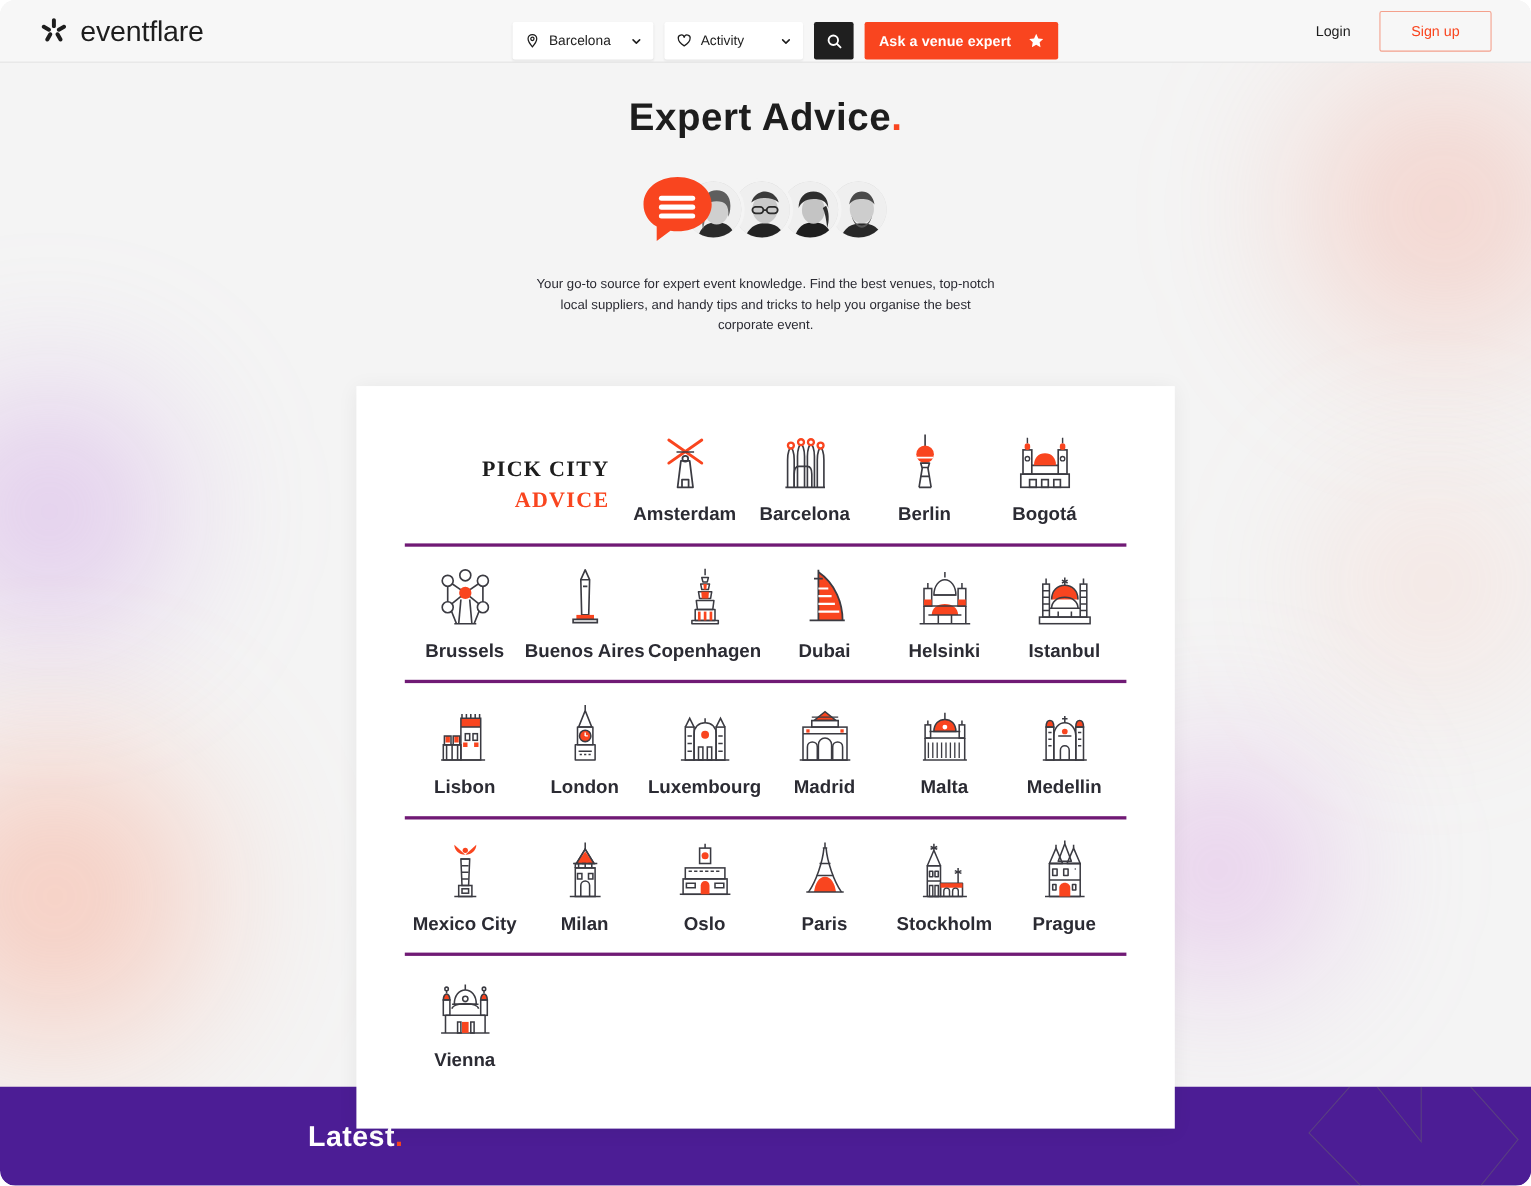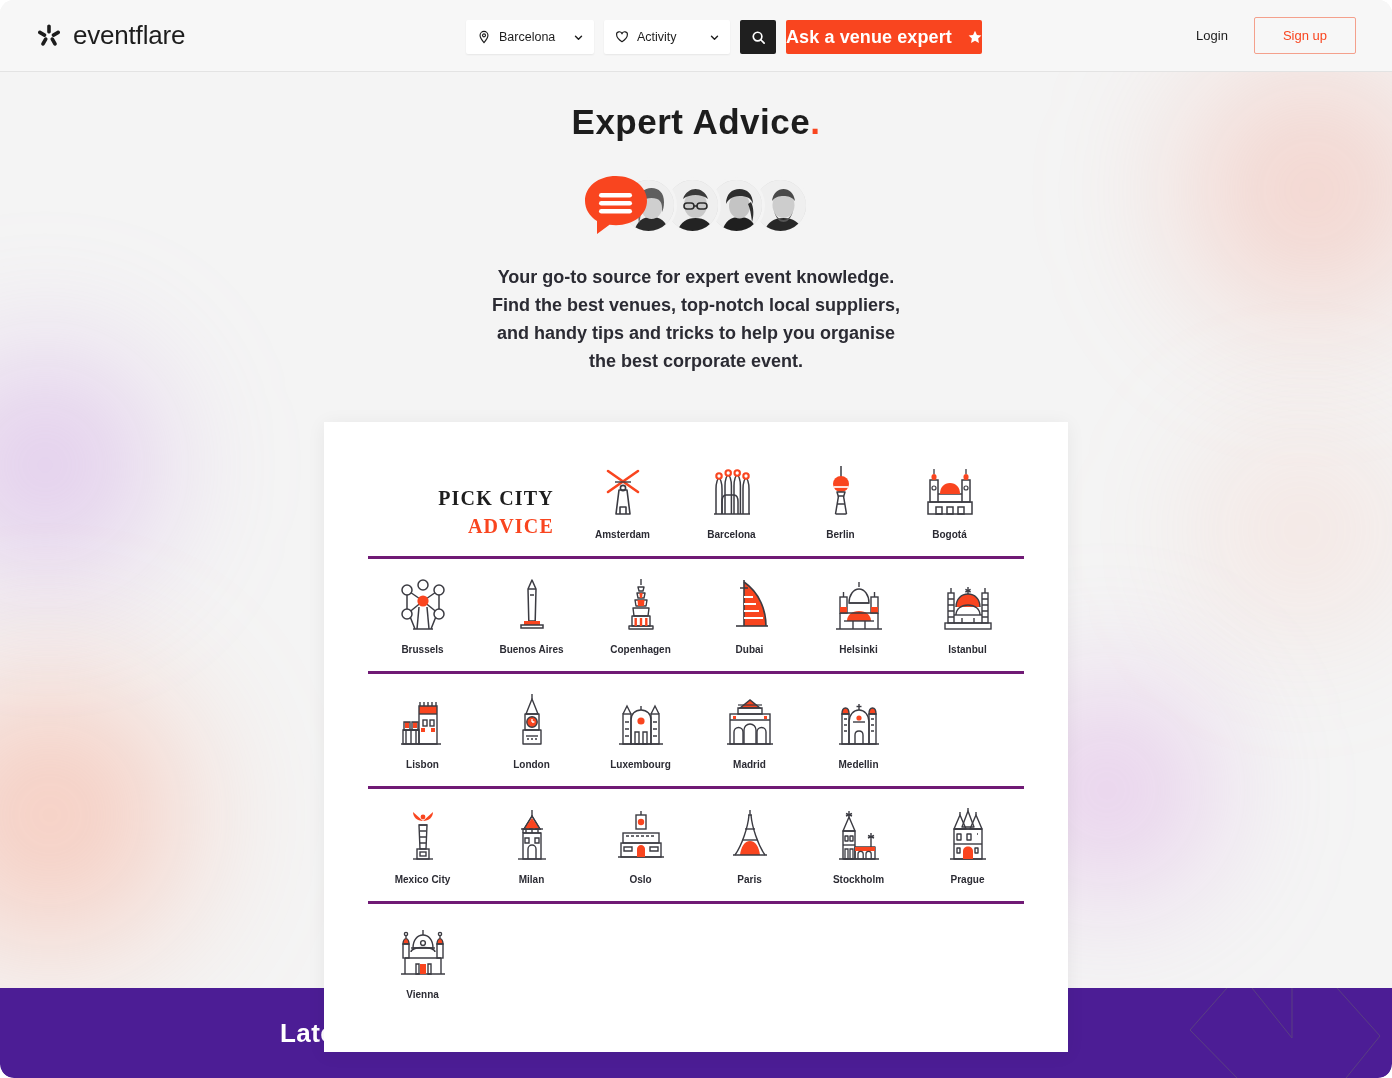--- a/index.html
+++ b/index.html
@@ -25,21 +25,21 @@
   .blob-peach-r { right: -110px; top: -10px; width: 380px; height: 400px;
     background: radial-gradient(circle, rgba(243,150,130,0.45) 0%, rgba(243,150,130,0.0) 68%); }
   .blob-violet-r { right: 120px; top: 640px; width: 330px; height: 300px;
     background: radial-gradient(circle, rgba(214,150,225,0.55) 0%, rgba(214,150,225,0.0) 68%); }
   .blob-peach-r2 { right: -60px; top: 380px; width: 300px; height: 300px;
     background: radial-gradient(circle, rgba(248,170,150,0.25) 0%, rgba(248,170,150,0.0) 70%); }
 
   
   #header {
     position: relative; z-index: 5;
-    height: 72px; width: 100%;
+    height: 57px; width: 100%;
     background: #f7f7f7;
     border-bottom: 1px solid #e3e3e3;
     display: flex; align-items: center;
     padding: 0 36px;
   }
   .brand { display: flex; align-items: center; gap: 11px; }
   .brand-mark { width: 26px; height: 26px; display:block; }
   .brand-name { font-size: 26px; font-weight: 400; color: #1d1d1d; letter-spacing: -0.2px; }
 
   .header-center { position: absolute; left: 466px; top: 20px; display: flex; align-items: center; gap: 10px; }
@@ -54,22 +54,22 @@
   .hdr-select.activity { width: 126px; }
   .hdr-select .sel-label { flex: 1; }
   .chev { width: 9px; height: 9px; flex: none; }
   .ico { width: 14px; height: 14px; flex: none; display: block; }
   .search-btn {
     width: 36px; height: 34px; background: #1f1f1f; border: none; border-radius: 2px;
     display: flex; align-items: center; justify-content: center; cursor: pointer;
   }
   .cta-btn {
     height: 34px; background: #f9451f; border: none; border-radius: 2px;
-    display: flex; align-items: center; gap: 16px; padding: 0 0; cursor: pointer;
-    color: #fff; font-size: 18px; font-weight: 700; letter-spacing: 0.1px;
+    display: flex; align-items: center; gap: 16px; padding: 0 13px; cursor: pointer;
+    color: #fff; font-size: 13px; font-weight: 700; letter-spacing: 0.1px;
   }
   .header-right { margin-left: auto; display: flex; align-items: center; gap: 26px; }
   .login-link { font-size: 13px; color: #1d1d1d; cursor: pointer; }
   .signup-btn {
     border: 1px solid #f4a08c; color: #f9451f; background: transparent;
     border-radius: 2px; font-size: 13px; padding: 10px 28px; cursor: pointer;
     font-family: inherit;
   }
 
   
@@ -85,21 +85,21 @@
   .bubble { position: relative; z-index: 6; margin-right: -16px; }
   .avatar {
     width: 57px; height: 57px; border-radius: 50%;
     border: 3px solid #f4f4f4; margin-left: -13px;
     overflow: hidden; position: relative; background: #d8d8d8;
   }
   .avatar:nth-of-type(1){ z-index:5 } .avatar:nth-of-type(2){ z-index:4 }
   .avatar:nth-of-type(3){ z-index:3 } .avatar:nth-of-type(4){ z-index:2 }
   .hero-sub {
     margin: 26px auto 0; width: 420px;
-    font-size: 18px; line-height: 1.55; color: #2b2b33; font-weight: 700;
+    font-size: 12px; line-height: 1.55; color: #2b2b33; font-weight: 400;
   }
 
   
   #card {
     position: relative; z-index: 4;
     width: 744px; margin: 46px auto 0;
     background: #fff; box-shadow: 0 2px 18px rgba(0,0,0,0.06);
     padding: 22px 44px 36px 44px;
   }
   .city-row { display: flex; align-items: flex-start; padding: 18px 0 16px 0; }
@@ -108,21 +108,21 @@
     width: 200px; flex: none; text-align: right; padding-right: 14px; padding-top: 22px;
     font-size: 20px; font-weight: 700; letter-spacing: 1.2px; line-height: 1.4; font-family: Liberation Serif, serif;
   }
   .pick-title .l1 { color: #1d1d1d; display: block; }
   .pick-title .l2 { color: #f9451f; display: block; }
   .cell {
     width: 109px; flex: none; display: flex; flex-direction: column;
     align-items: center; cursor: pointer;
   }
   .cell .glyph { height: 56px; display: flex; align-items: flex-end; justify-content: center; }
-  .cell .cname { margin-top: 11px; font-size: 10px; color: #2b2b33; font-weight: 600; white-space: nowrap; }
+  .cell .cname { margin-top: 11px; font-size: 17px; color: #2b2b33; font-weight: 600; white-space: nowrap; }
 
   
   #footer {
     position: absolute; left: 0; bottom: 0; width: 100%; height: 90px;
     background: #4c1d95; border-radius: 0 0 14px 14px; overflow: hidden;
     display: flex; align-items: center;
   }
   .footer-deco { position: absolute; right: 0; top: 0; width: 260px; height: 90px; opacity: 0.45; }
   .footer-title {
     position: relative; z-index: 2; margin-left: 280px;
@@ -598,20 +598,44 @@
               <rect x="42" y="24" width="3" height="3"></rect>
             </g>
             <g fill="none" stroke="#3b3b42" stroke-width="1.2">
               <path d="M16 13h24"></path>
             </g>
           </svg>
         </div>
         <div class="cname">Madrid</div>
       </div>
 
+      <div class="cell">
+        <div class="glyph">
+          <svg width="56" height="56" viewBox="0 0 56 56">
+            <path d="M18 26c0-7 4.5-11 10-11s10 4 10 11z" fill="#f9451f"></path>
+            <g fill="none" stroke="#3b3b42" stroke-width="1.4">
+              <path d="M18 26c0-7 4.5-11 10-11s10 4 10 11z"></path>
+              <path d="M28 9v6"></path>
+              <path d="M14 26h28"></path>
+              <rect x="10" y="20" width="5" height="12"></rect>
+              <rect x="41" y="20" width="5" height="12"></rect>
+              <path d="M12.5 20v-4"></path>
+                <path d="M43.5 20v-4"></path>
+              <path d="M10 32h36"></path>
+              <path d="M8 52h40"></path>
+              <path d="M10 32v20M46 32v20"></path>
+            </g>
+            <g stroke="#3b3b42" stroke-width="1.2">
+              <path d="M13 36v14M17 36v14M21 36v14M25 36v14M29 36v14M33 36v14M37 36v14M41 36v14"></path>
+            </g>
+            <circle cx="28" cy="22" r="2.2" fill="#fff"></circle>
+          </svg>
+        </div>
+        <div class="cname">Malta</div>
+      </div>
 
       <div class="cell">
         <div class="glyph">
           <svg width="56" height="56" viewBox="0 0 56 56">
             <g fill="#f9451f">
               <path d="M11 22c0-4 1.8-6 3.5-6S18 18 18 22z"></path>
               <path d="M38 22c0-4 1.8-6 3.5-6S45 18 45 22z"></path>
             </g>
             <g fill="none" stroke="#3b3b42" stroke-width="1.4">
               <path d="M11 22c0-4 1.8-6 3.5-6S18 18 18 22z"></path>

